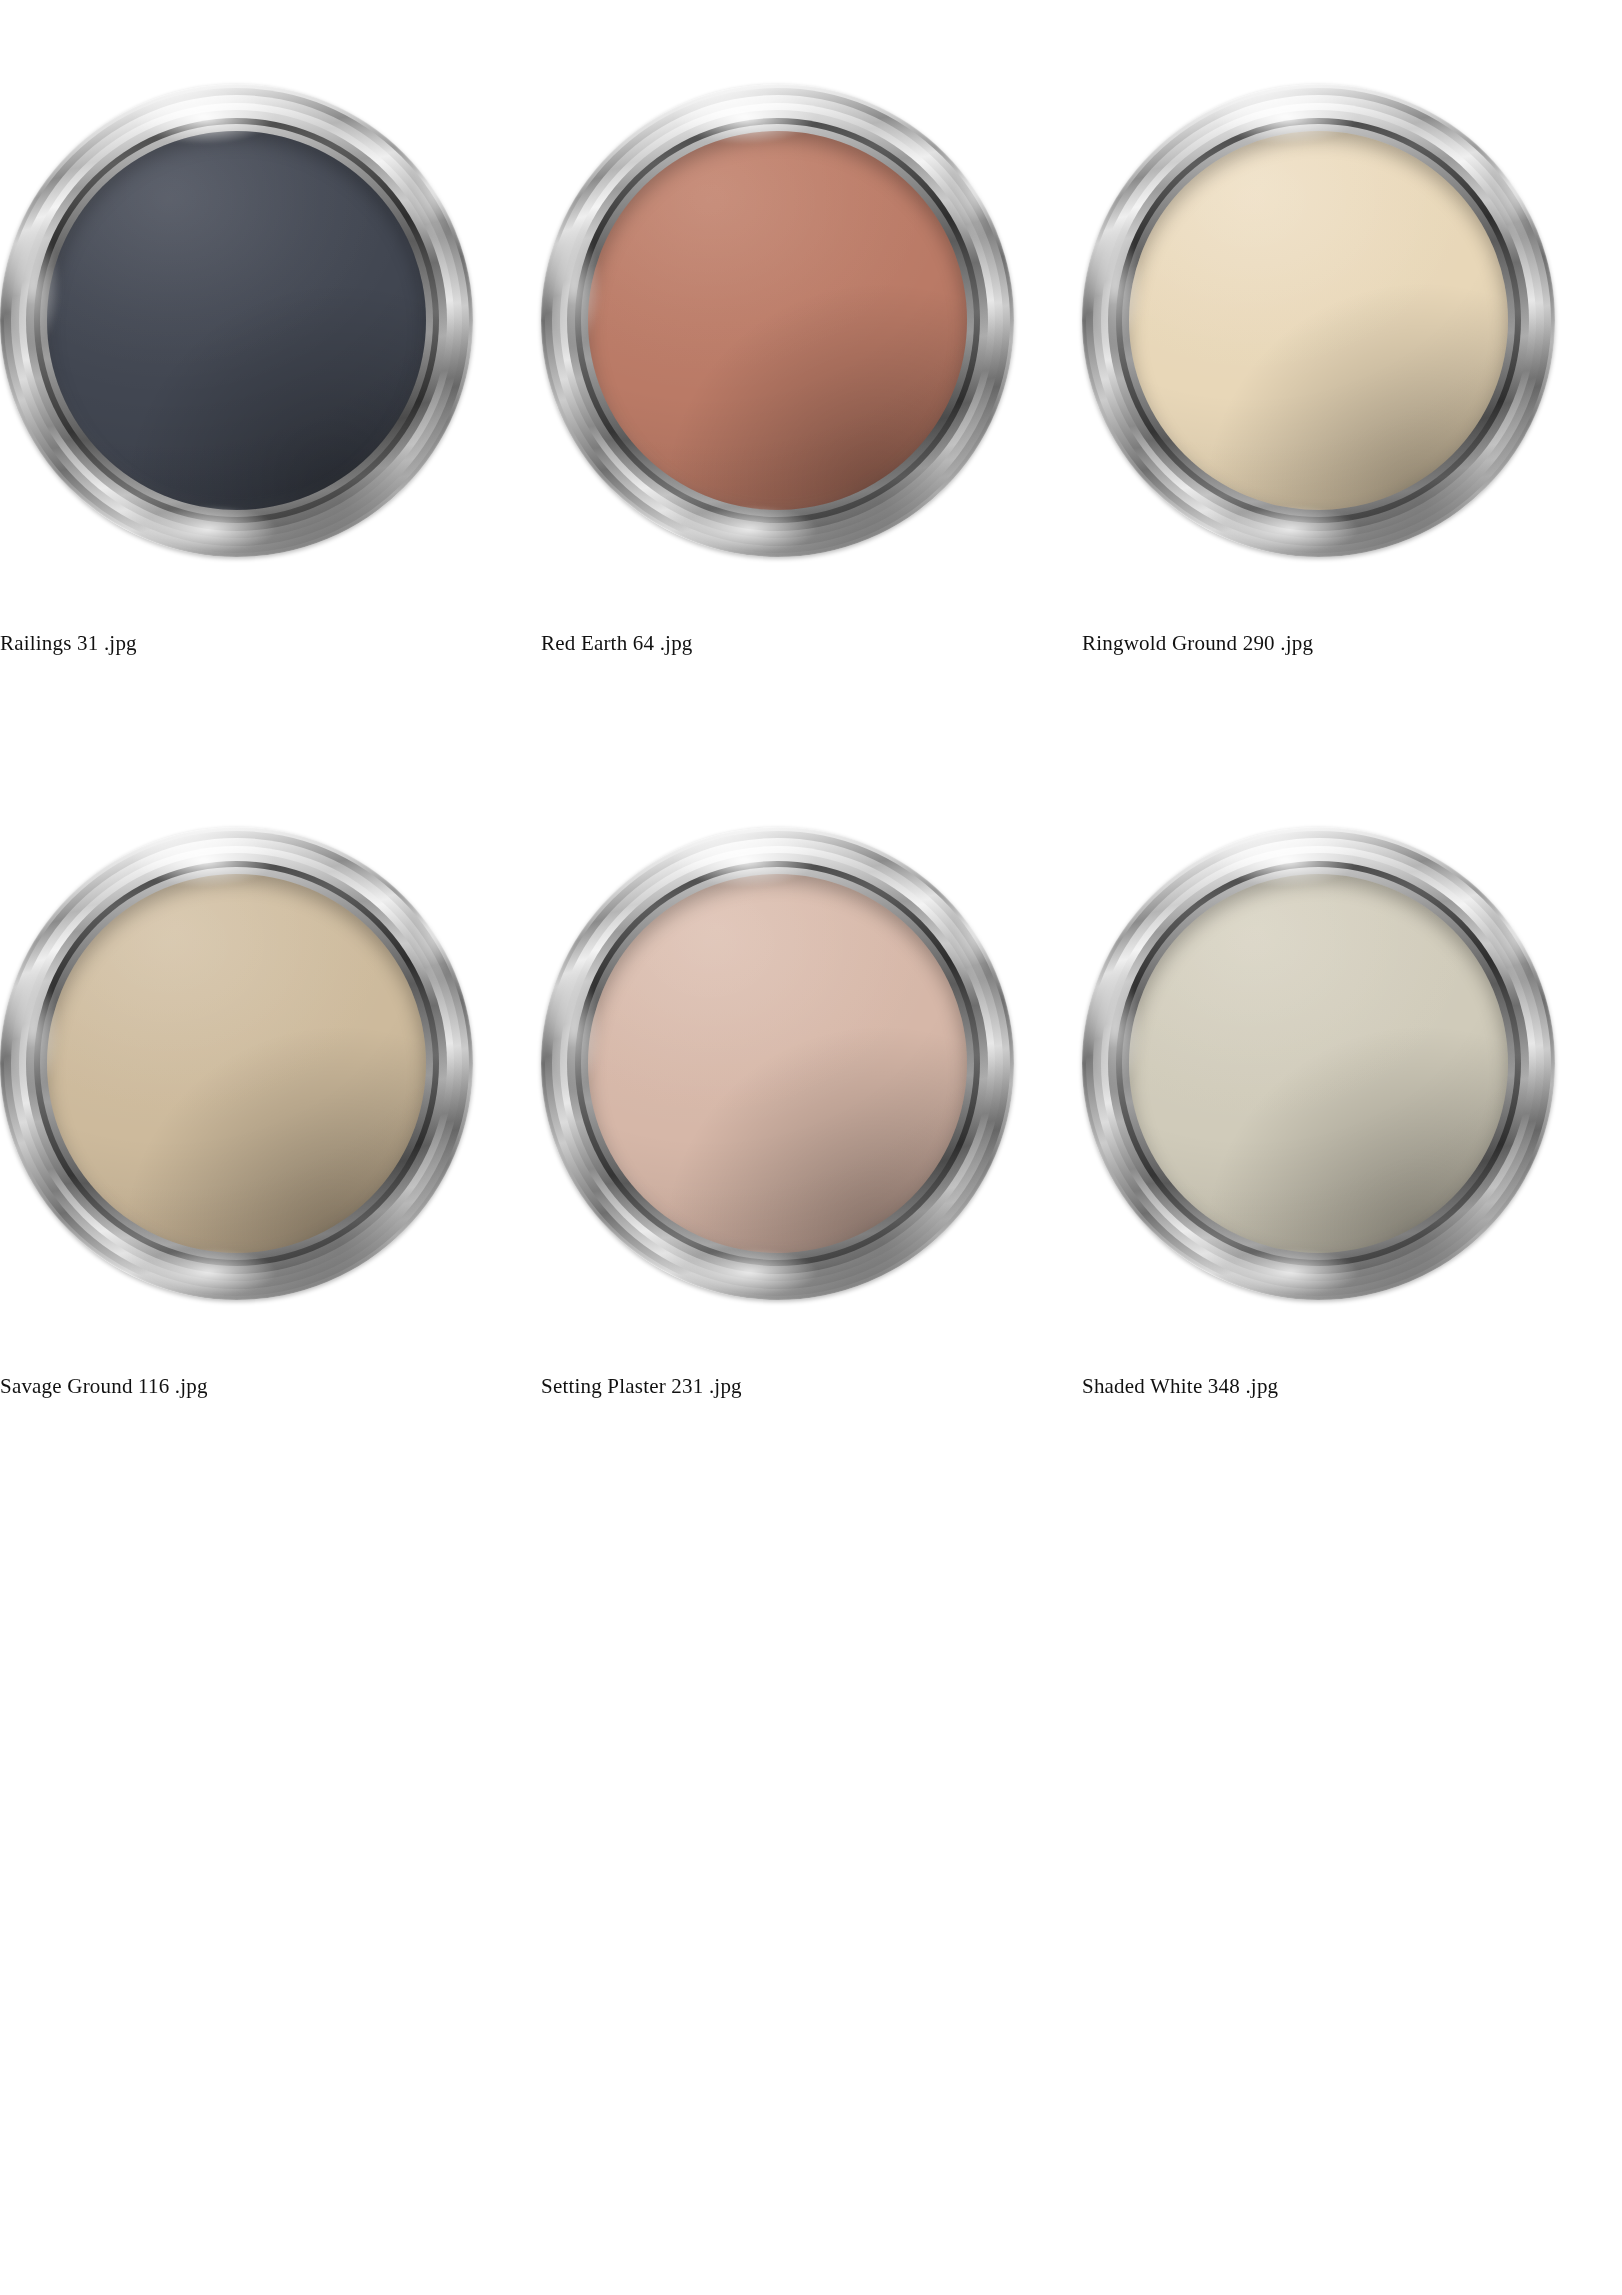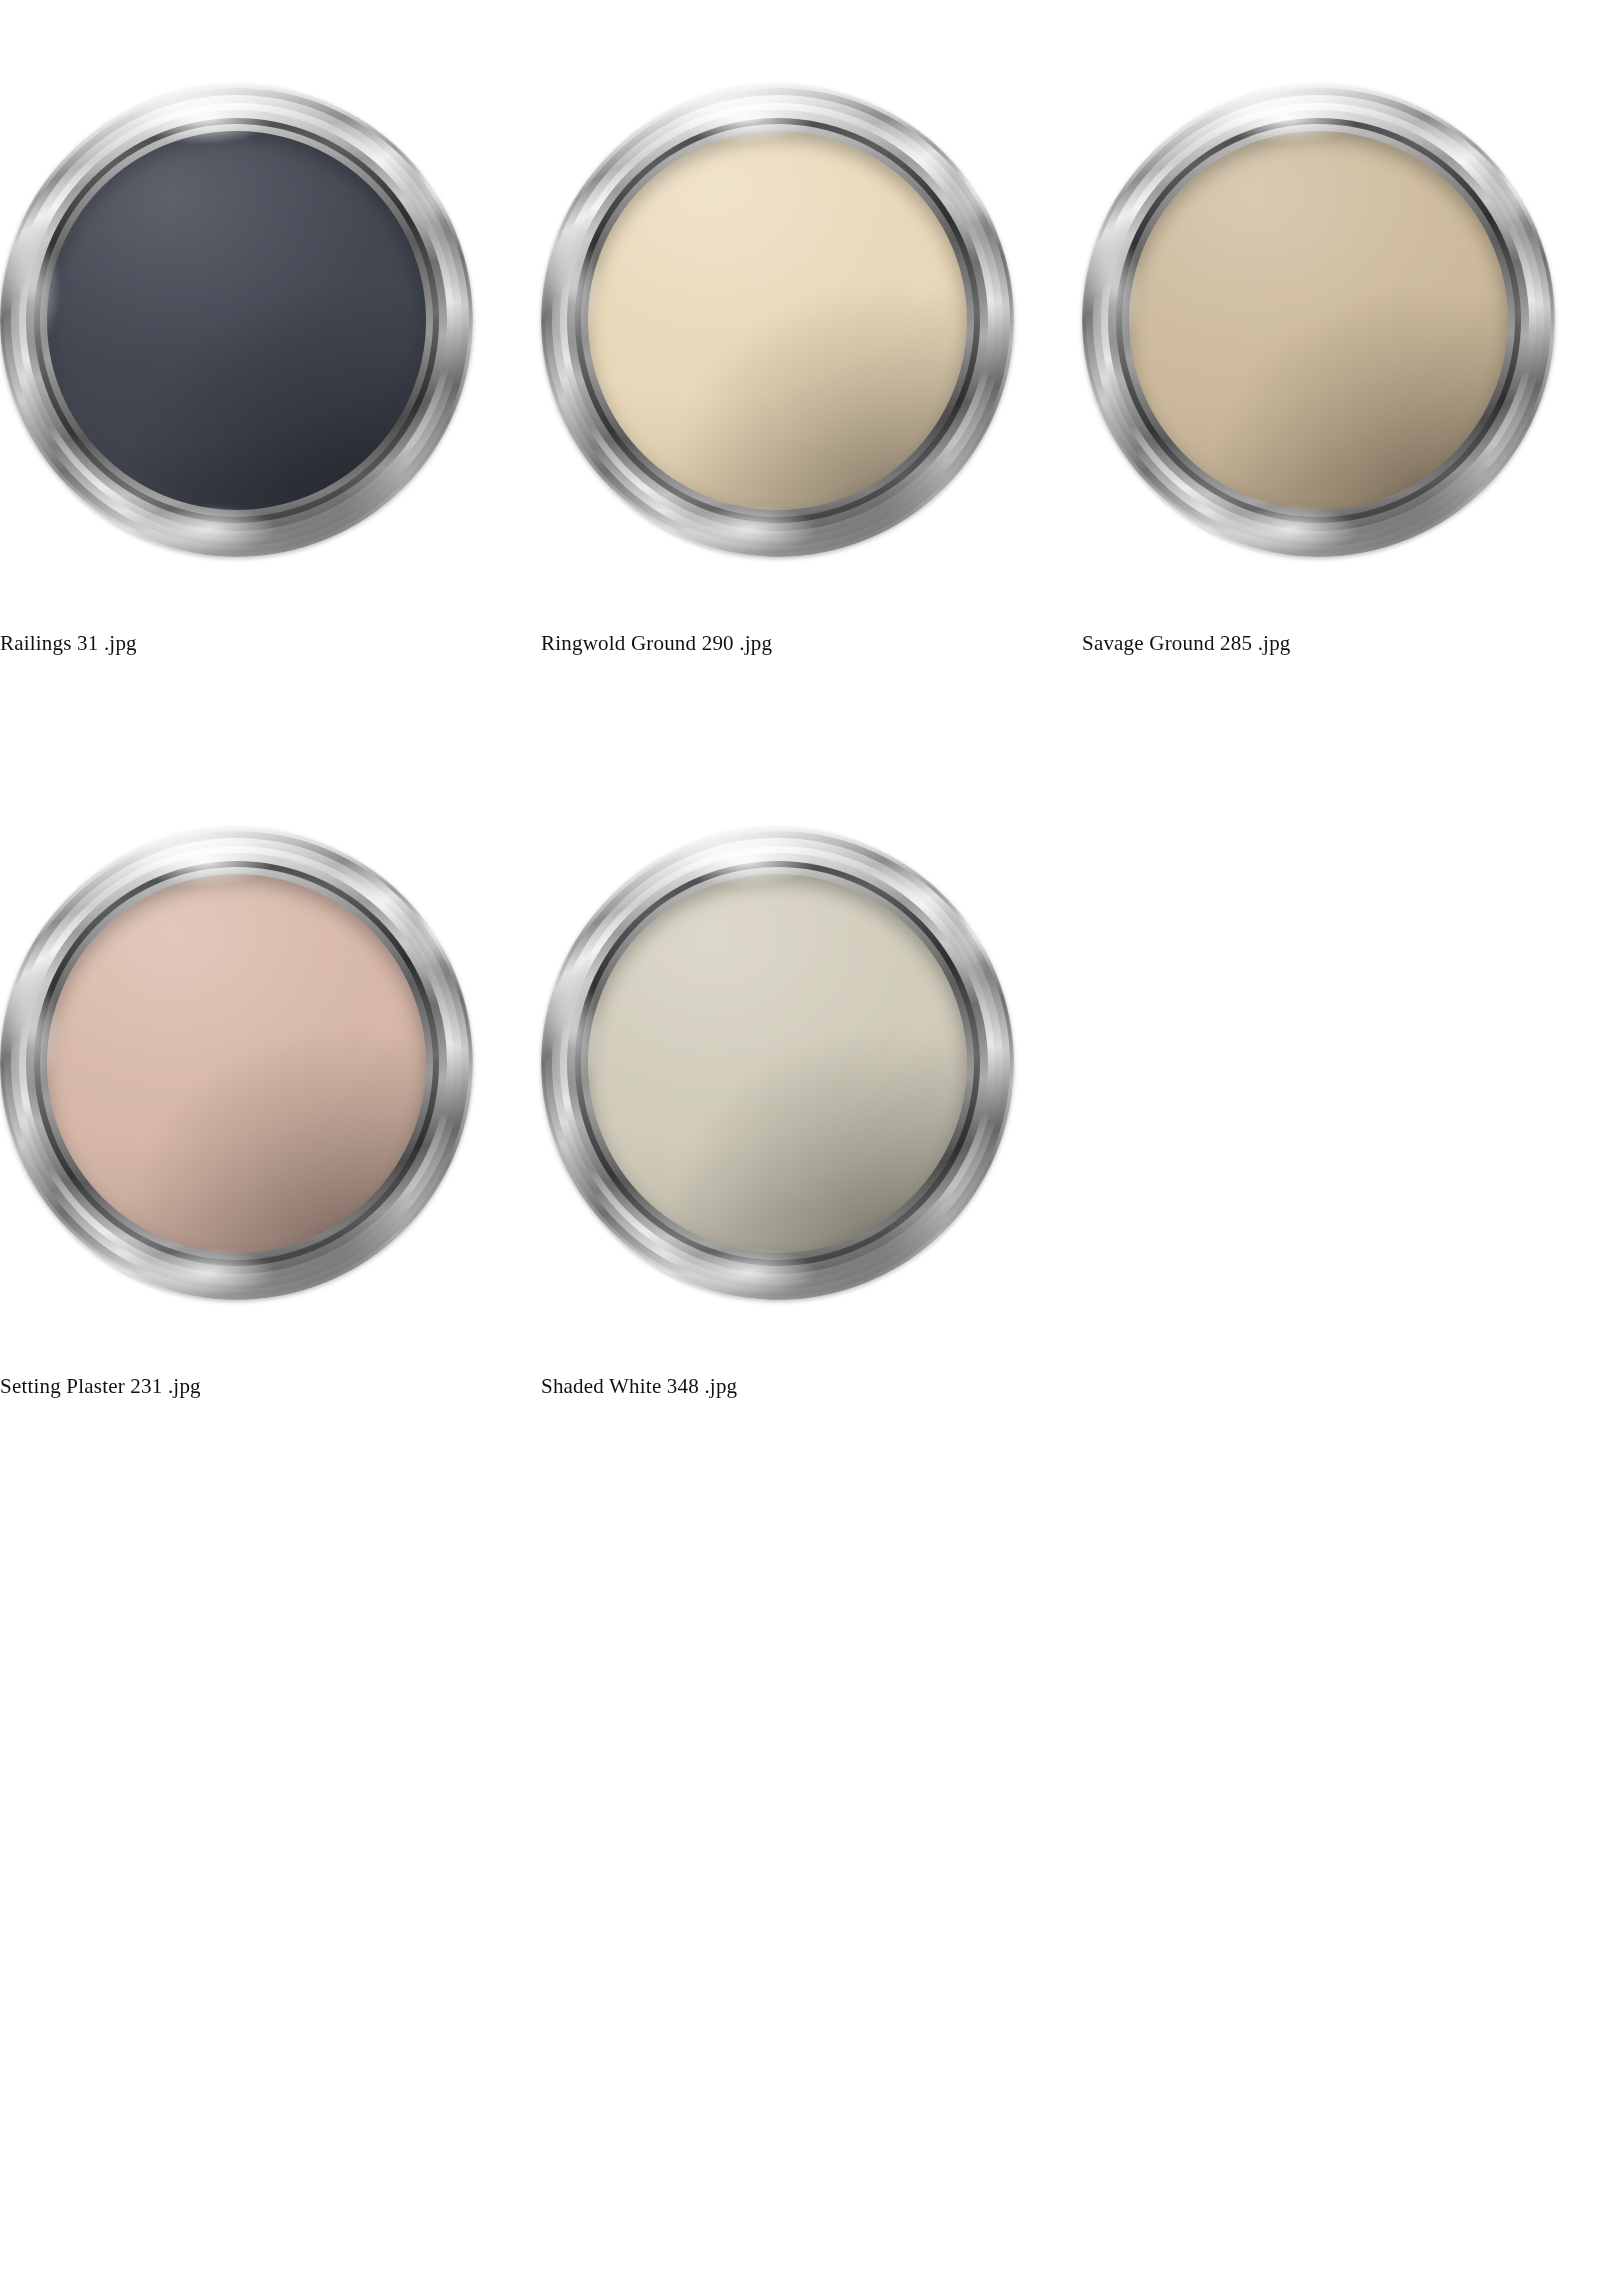--- a/index.html
+++ b/index.html
@@ -271,20 +271,40 @@
       <div class="shade-br"></div>
       <div class="spec spec-top"></div>
       <div class="spec spec-left"></div>
       <div class="spec spec-right"></div>
       <div class="spec spec-bottom"></div>
     </div>
     <div class="caption">Railings 31 .jpg</div>
   </div>
 
 
+  <div class="cell">
+    <div class="can-wrap">
+      <div class="can"></div>
+      <div class="ring ring-a"></div>
+      <div class="ring ring-b"></div>
+      <div class="ring ring-c"></div>
+      <div class="ring ring-d"></div>
+      <div class="ring ring-lip"></div>
+      <div class="ring ring-lip2"></div>
+      <div class="paint" title="#ba7a66" style="background: radial-gradient(120% 105% at 34% 14%, rgb(194, 131, 110) 0%, rgb(186, 122, 102) 46%, rgb(186, 122, 102) 66%, rgb(169, 108, 89) 100%);">
+        <div class="paint-sheen"></div>
+      </div>
+      <div class="shade-br"></div>
+      <div class="spec spec-top"></div>
+      <div class="spec spec-left"></div>
+      <div class="spec spec-right"></div>
+      <div class="spec spec-bottom"></div>
+    </div>
+    <div class="caption">Red Earth 64 .jpg</div>
+  </div>
 
   <div class="cell">
     <div class="can-wrap">
       <div class="can"></div>
       <div class="ring ring-a"></div>
       <div class="ring ring-b"></div>
       <div class="ring ring-c"></div>
       <div class="ring ring-d"></div>
       <div class="ring ring-lip"></div>
       <div class="ring ring-lip2"></div>
@@ -312,21 +332,21 @@
       <div class="ring ring-lip2"></div>
       <div class="paint" title="#cdba9c" style="background: radial-gradient(120% 105% at 34% 14%, rgb(213, 196, 169) 0%, rgb(205, 186, 156) 46%, rgb(205, 186, 156) 66%, rgb(191, 169, 138) 100%);">
         <div class="paint-sheen"></div>
       </div>
       <div class="shade-br"></div>
       <div class="spec spec-top"></div>
       <div class="spec spec-left"></div>
       <div class="spec spec-right"></div>
       <div class="spec spec-bottom"></div>
     </div>
-    <div class="caption">Savage Ground 285 .jpg</div>
+    <div class="caption">Savage Ground 116 .jpg</div>
   </div>
 
   <div class="cell">
     <div class="can-wrap">
       <div class="can"></div>
       <div class="ring ring-a"></div>
       <div class="ring ring-b"></div>
       <div class="ring ring-c"></div>
       <div class="ring ring-d"></div>
       <div class="ring ring-lip"></div>

